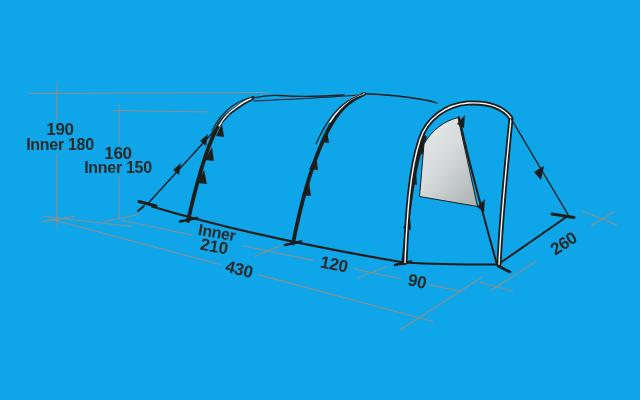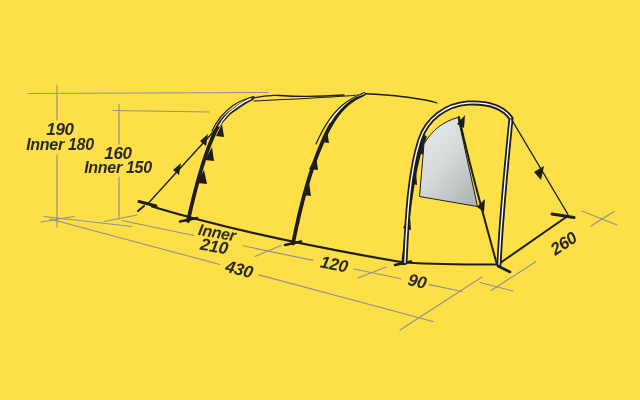--- a/index.html
+++ b/index.html
@@ -1,16 +1,16 @@
 <!DOCTYPE html>
 <html><head>
 <meta charset="utf-8">
 <style>
   html,body{margin:0;padding:0;background:#ffffff;}
-  .stage{width:640px;height:400px;background:#fde047;overflow:hidden;position:relative;font-style:italic;}
+  .stage{width:640px;height:400px;background:#0ea5e9;overflow:hidden;position:relative;}
   svg{display:block;}
   .dim{stroke:#8f8f8f;stroke-width:1.1;fill:none;stroke-linecap:round;}
   .dark{stroke:#1d1d1b;fill:none;stroke-linecap:round;stroke-linejoin:round;}
   .pole{stroke-width:3.8;}
   .pole-thin{stroke-width:1.2;}
   .edge{stroke-width:2.2;}
   .guy{stroke-width:1.4;}
   .peg{stroke-width:3;}
   .foot{stroke-width:2.6;}
   .clip{fill:#1d1d1b;stroke:none;}

